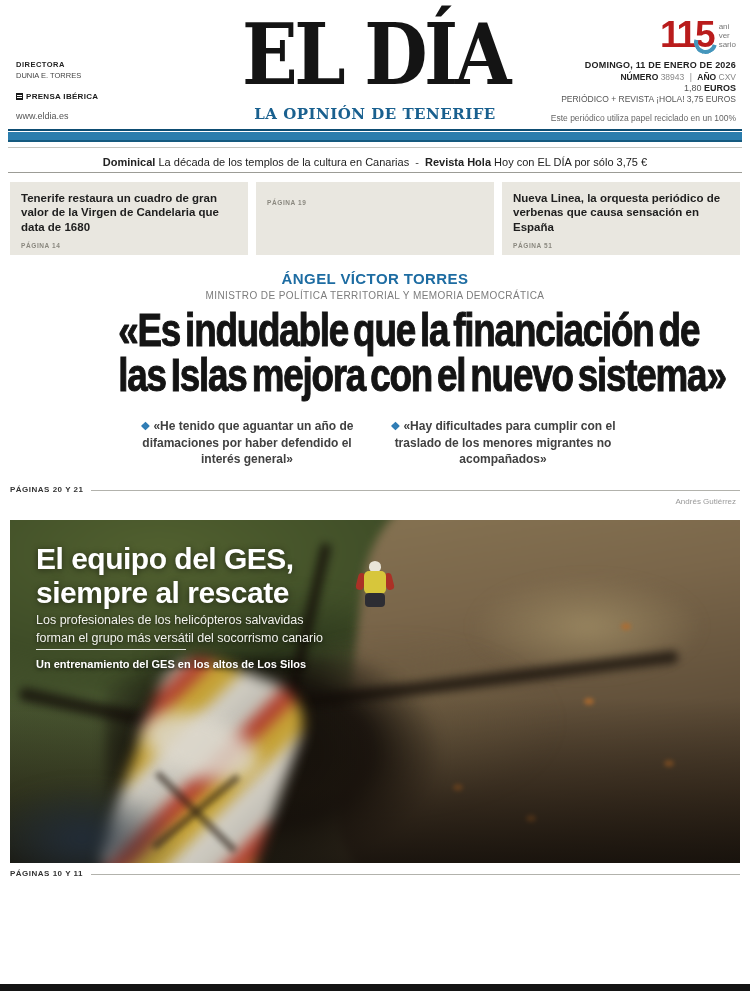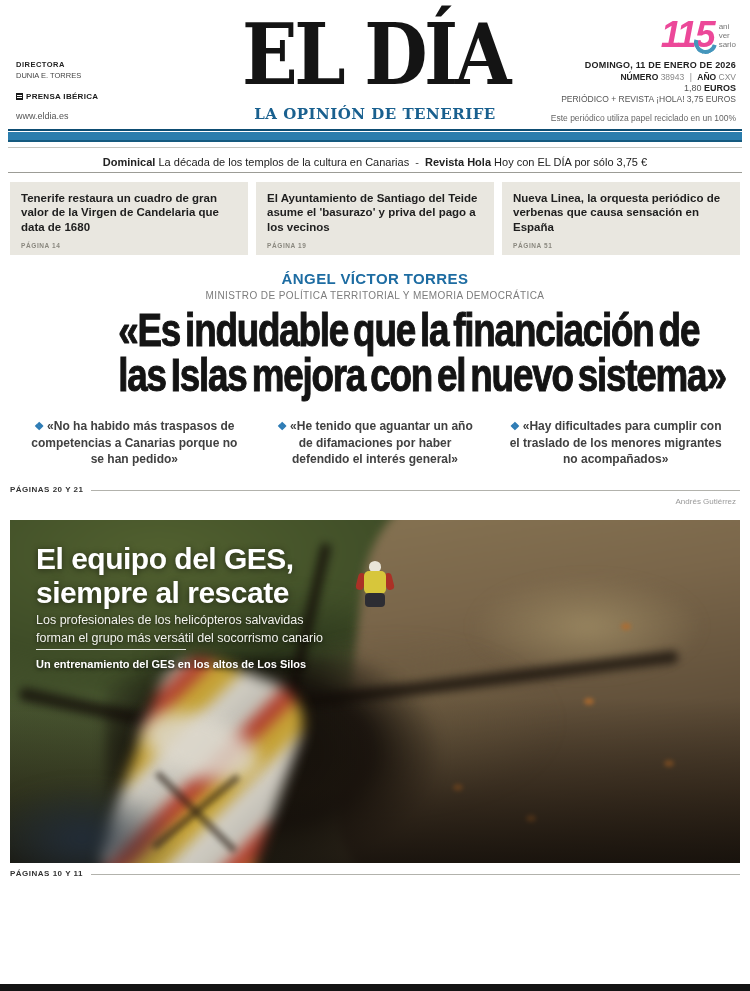--- a/index.html
+++ b/index.html
@@ -23,21 +23,21 @@
     font-family:"DejaVu Serif", serif;font-weight:bold;font-size:85px;line-height:1;
     letter-spacing:-4px;color:#141414;white-space:nowrap;
   }
   .tagline{
     position:absolute;left:50%;top:105px;transform:translateX(-50%);
     font-family:"DejaVu Serif", serif;font-weight:bold;font-size:15px;color:#19608f;
     letter-spacing:.5px;white-space:nowrap;
   }
   .brand-right{position:absolute;right:14px;top:18px;text-align:right;}
   .anniv{display:flex;justify-content:flex-end;align-items:flex-start;gap:5px;}
-  .anniv-number{font-size:37px;font-weight:bold;letter-spacing:-2px;line-height:.9;color:#ec4899;position:relative;font-style:italic;}
+  .anniv-number{font-size:37px;font-weight:bold;letter-spacing:-2px;line-height:.9;color:#b91c1c;position:relative;}
   .anniv-arc{position:absolute;right:-3px;bottom:-3px;width:15px;height:15px;border:4px solid transparent;
     border-bottom-color:#4596bc;border-left-color:#4596bc;border-radius:50%;transform:rotate(-30deg);}
   .anniv-suffix{font-size:8px;color:#777;text-align:left;line-height:1.1;padding-top:5px;}
   .date-line{margin-top:9px;font-size:9px;font-weight:bold;color:#222;letter-spacing:.2px;}
   .issue-line{font-size:8.5px;color:#888;margin-top:2px;}
   .issue-line .b{color:#222;}
   .divider-pipe{color:#888;margin:0 3px;}
   .price-line{font-size:9px;color:#555;margin-top:1px;}
   .price-line .b{color:#222;}
   .bundle-line{font-size:8.5px;color:#555;margin-top:1px;}
@@ -167,43 +167,39 @@
   <span class="b">Revista Hola</span>
   <span>Hoy con EL DÍA por sólo 3,75 €</span>
 </div>
 
 <div class="boxes">
   <div class="nbox">
     <div class="nbox-h">Tenerife restaura un cuadro de gran valor de la Virgen de Candelaria que data de 1680</div>
     <div class="nbox-p">PÁGINA 14</div>
   </div>
   <div class="nbox">
-    <div class="nbox-h">El Ayuntamiento de Santiago del Teide asume el 'basurazo' y priva del pago a los vecinos</div>
     <div class="nbox-p">PÁGINA 19</div>
   </div>
   <div class="nbox">
     <div class="nbox-h">Nueva Linea, la orquesta periódico de verbenas que causa sensación en España</div>
     <div class="nbox-p">PÁGINA 51</div>
   </div>
 </div>
 
 <div class="kicker">
   <div class="kicker-name">ÁNGEL VÍCTOR TORRES</div>
   <div class="kicker-role">MINISTRO DE POLÍTICA TERRITORIAL Y MEMORIA DEMOCRÁTICA</div>
 </div>
 
 <h1 class="headline" style="margin:7px 0 0;">
   <span class="hl-line">«Es indudable que la financiación de</span>
   <span class="hl-line">las Islas mejora con el nuevo sistema»</span>
 </h1>
 
 <div class="quotes">
-  <div class="quote">
-    <span class="diamond">❖</span><span>«No ha habido más traspasos de competencias a Canarias porque no se han pedido»</span>
-  </div>
   <div class="quote">
     <span class="diamond">❖</span><span>«He tenido que aguantar un año de difamaciones por haber defendido el interés general»</span>
   </div>
   <div class="quote">
     <span class="diamond">❖</span><span>«Hay dificultades para cumplir con el traslado de los menores migrantes no acompañados»</span>
   </div>
 </div>
 
 <div class="pages-ref">
   <span>PÁGINAS 20 Y 21</span>

